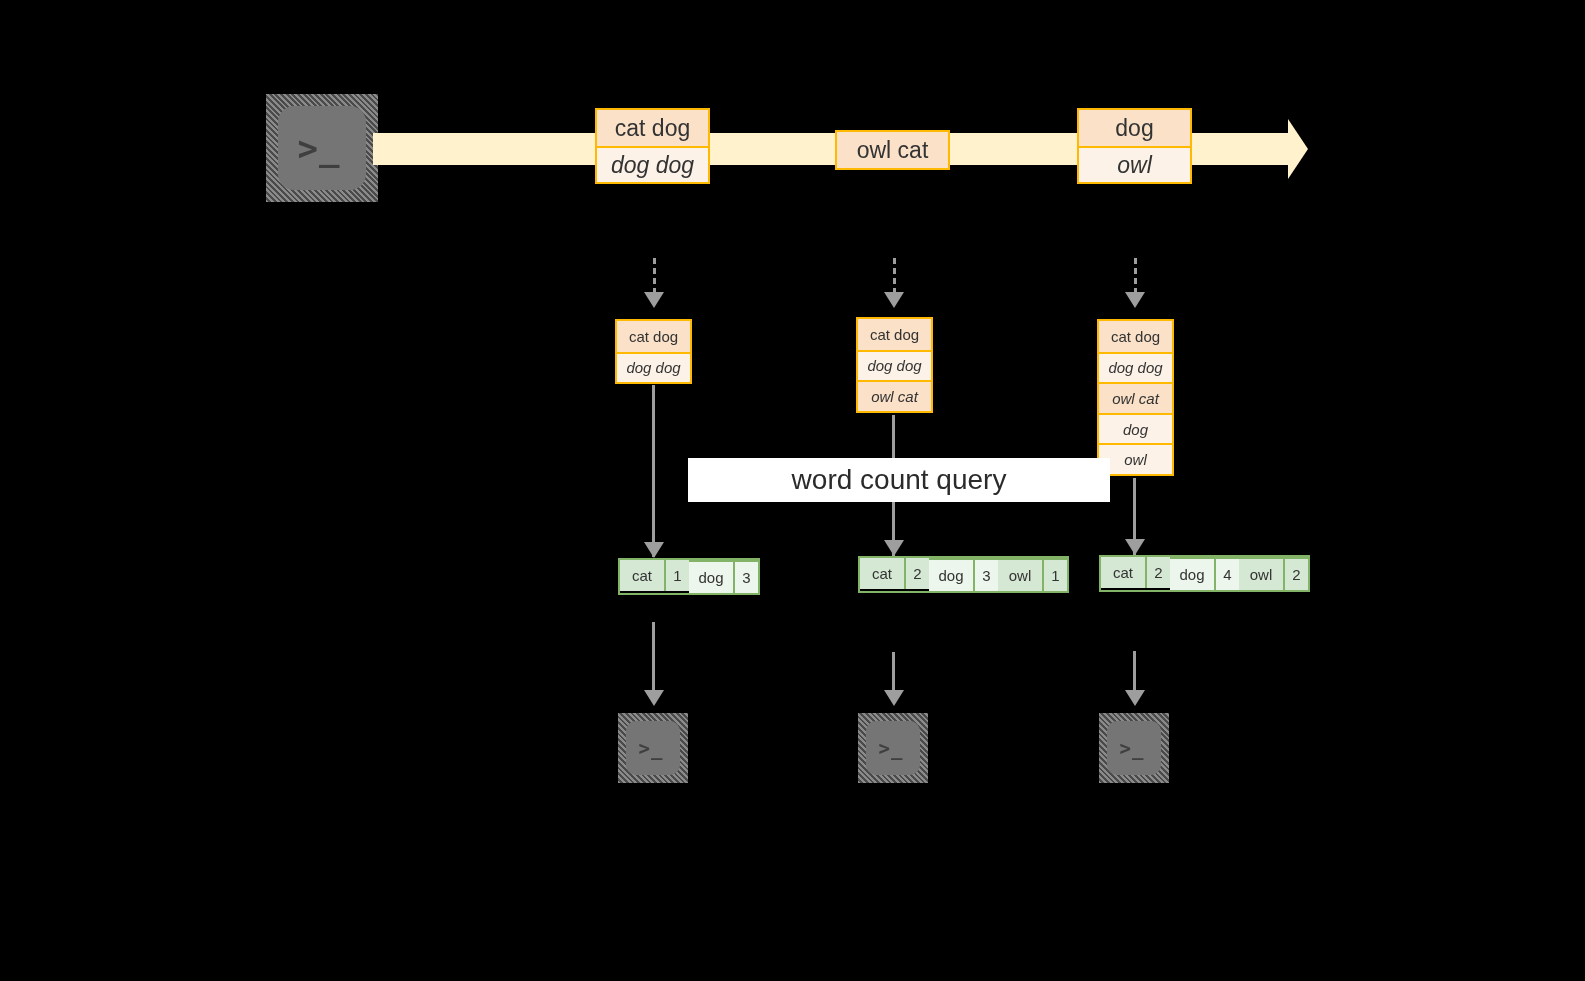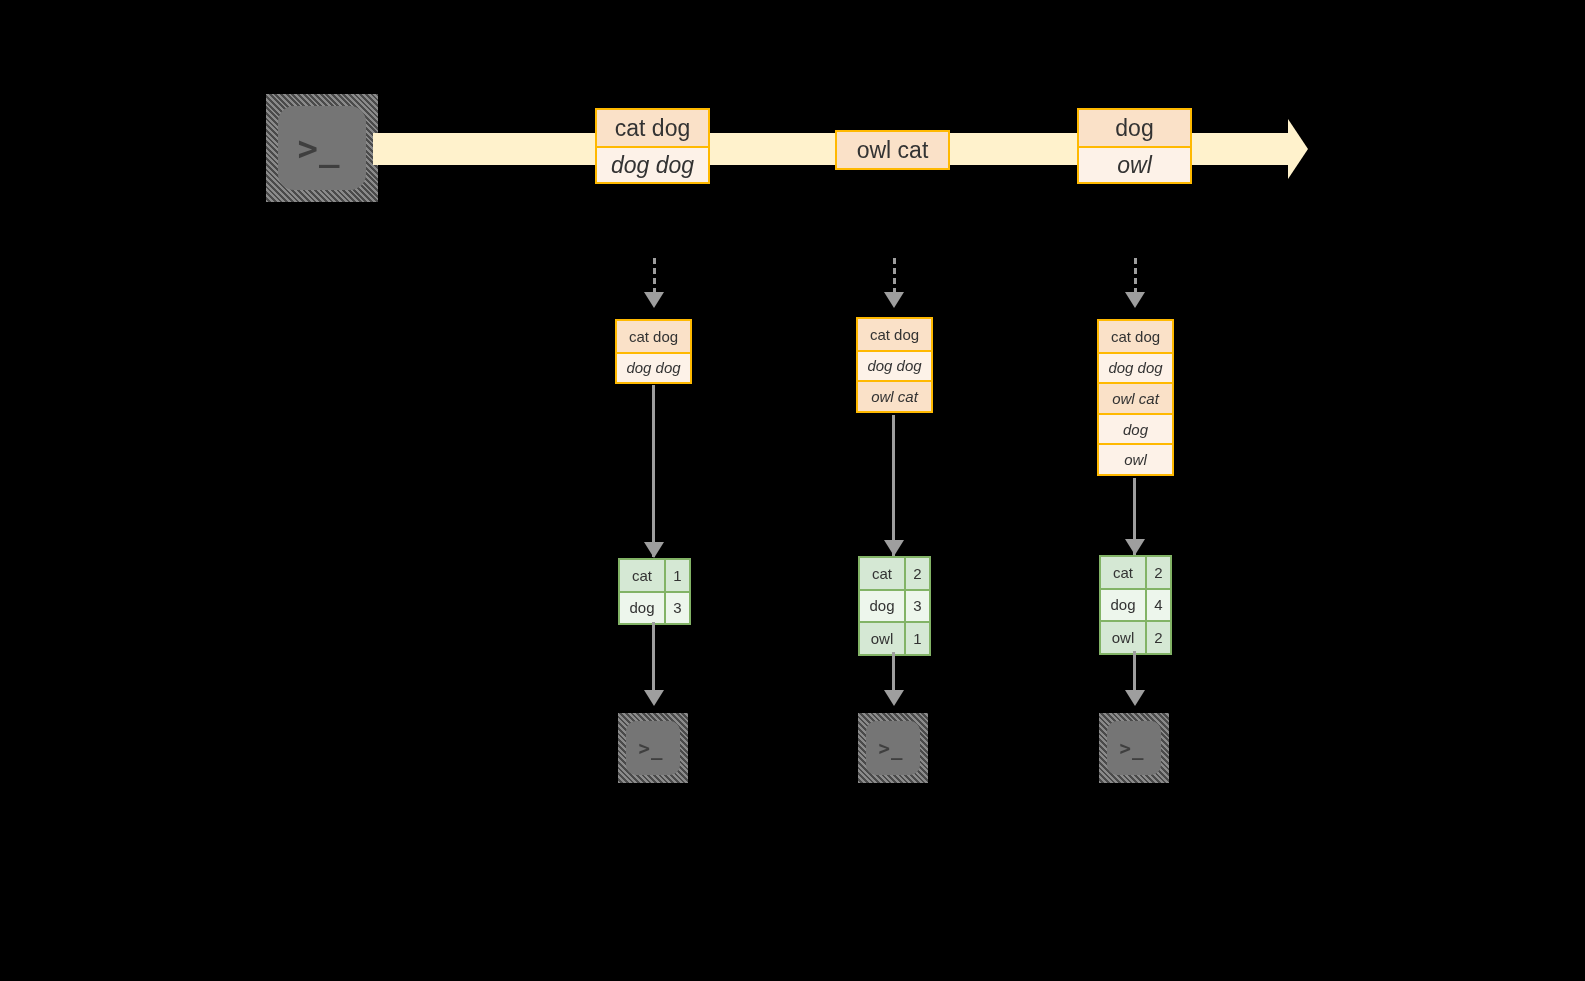--- a/index.html
+++ b/index.html
@@ -89,21 +89,20 @@
   .rec.stream .row { height: 36px; font-size: 23px; }
   .rec.stream.single .row { height: 36px; }
   .rec.stack  .row { height: 30.6px; font-size: 15px; }
 
   
   .tbl {
     position: absolute;
     box-sizing: border-box;
     border: 2.5px solid #82B366;
     display: flex;
-    flex-direction: column;
     overflow: hidden;
   }
   .tbl .trow {
     display: flex;
     height: 30.5px;
   }
   .tbl .trow + .trow { border-top: 2.5px solid #82B366; }
   .tbl .cell {
     box-sizing: border-box;
     display: flex;
@@ -270,14 +269,15 @@
   </div>
 
   <div class="conn" style="left:1133px; top:651px; height:47px;"></div>
   <div class="conn-head" style="left:1125px; top:690px;"></div>
 
   <div class="terminal small" style="left:1099px; top:713px;">
     <div class="inner"></div>
     <div class="glyph">&gt;_</div>
   </div>
 
+  <div class="query-label" style="left:688px; top:458px; width:422px; height:44px;">word count query</div>
 
 </div>
 
 </body></html>

